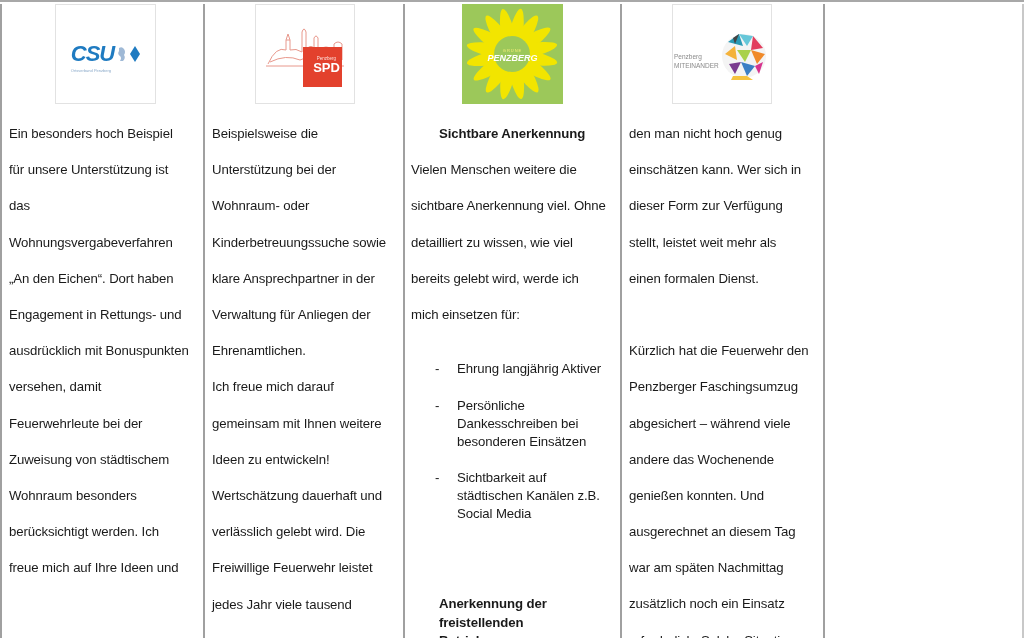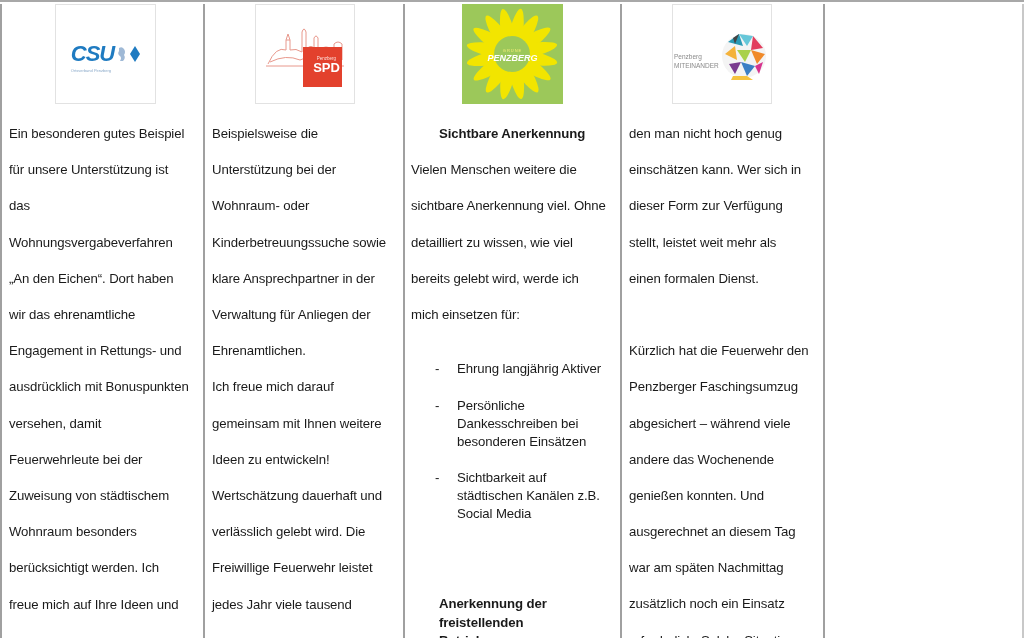--- a/index.html
+++ b/index.html
@@ -82,26 +82,25 @@
             <path d="M3 2 Q6 0 8 3 Q10 6 8 9 Q10 12 7 15 L4 15 Q6 12 4 10 Q1 8 3 5 Z" fill="#9fb9d6"></path>
           </svg>
           <svg width="10" height="16" viewBox="0 0 10 16">
             <path d="M5 0 L10 8 L5 16 L0 8 Z" fill="#1f7bc1"></path>
           </svg>
         </div>
         <div class="csu-sub">Ortsverband Penzberg</div>
       </div>
     </div>
     <div class="text">
-      <div>Ein besonderen gutes Beispiel</div>
+      <div>Ein besonders hoch Beispiel</div>
       <div>für unsere Unterstützung ist</div>
       <div>das</div>
       <div>Wohnungsvergabeverfahren</div>
       <div>„An den Eichen“. Dort haben</div>
-      <div>wir das ehrenamtliche</div>
       <div>Engagement in Rettungs- und</div>
       <div>ausdrücklich mit Bonuspunkten</div>
       <div>versehen, damit</div>
       <div>Feuerwehrleute bei der</div>
       <div>Zuweisung von städtischem</div>
       <div>Wohnraum besonders</div>
       <div>berücksichtigt werden. Ich</div>
       <div>freue mich auf Ihre Ideen und</div>
       
       

